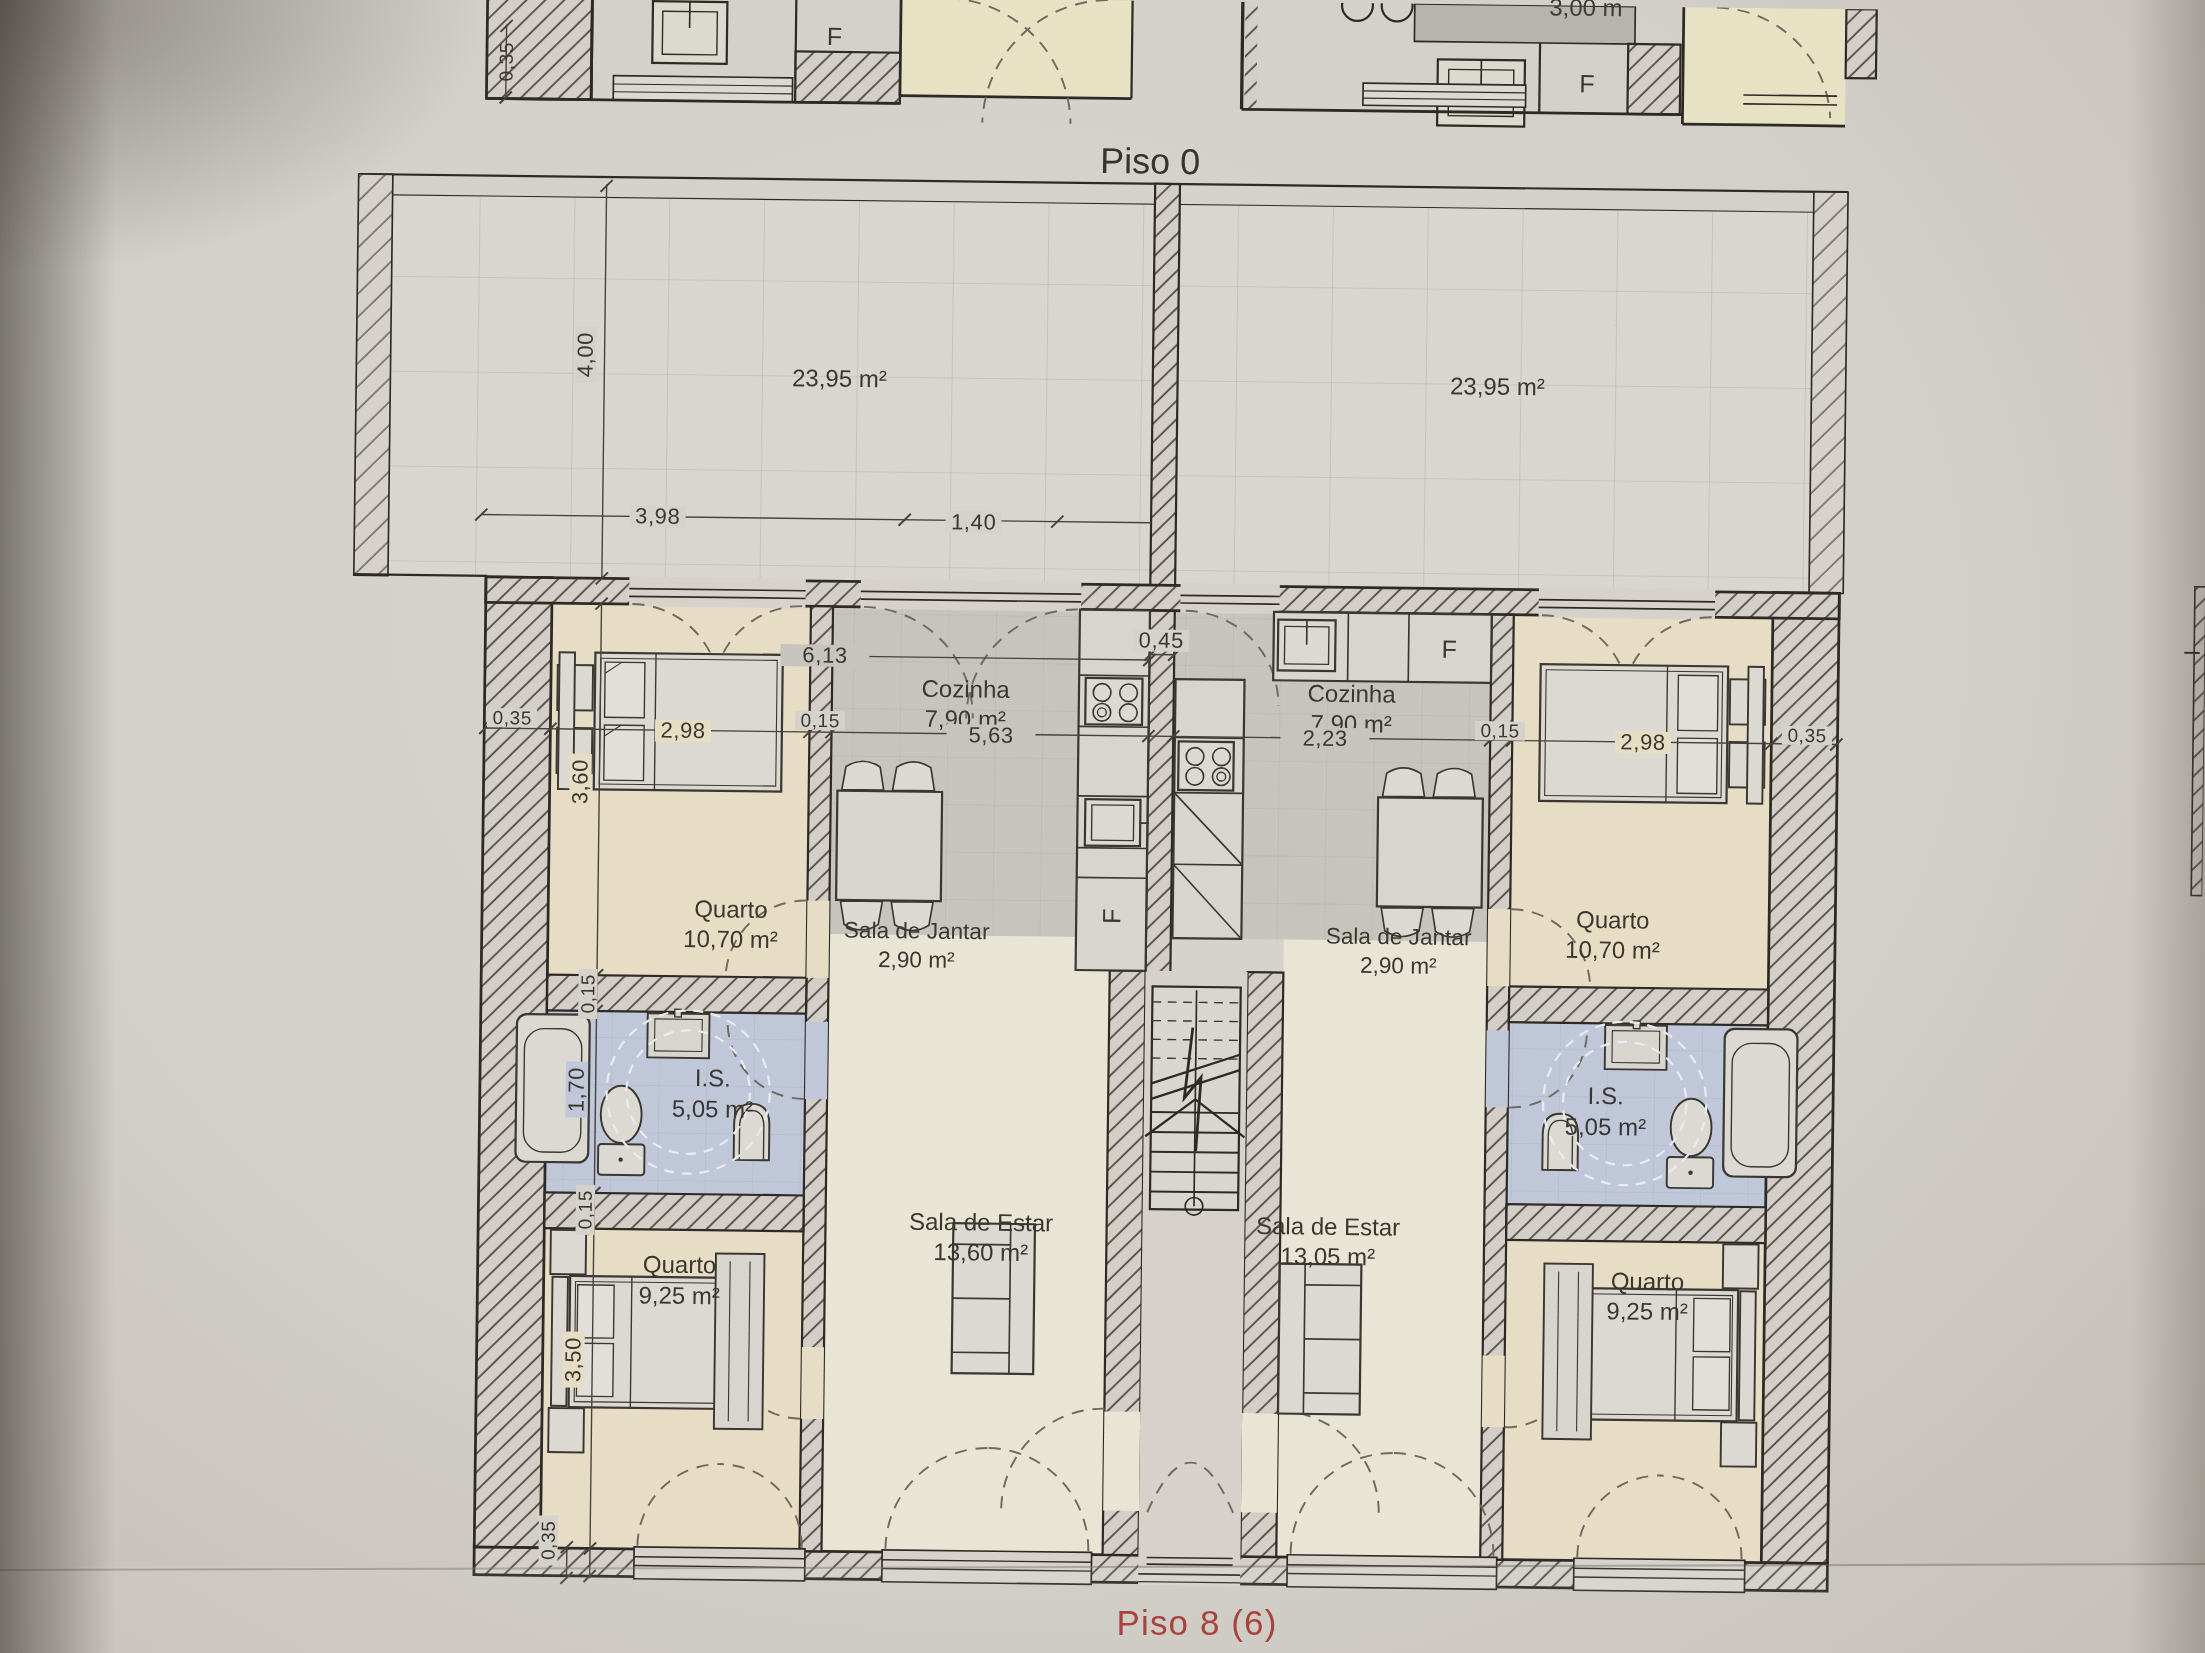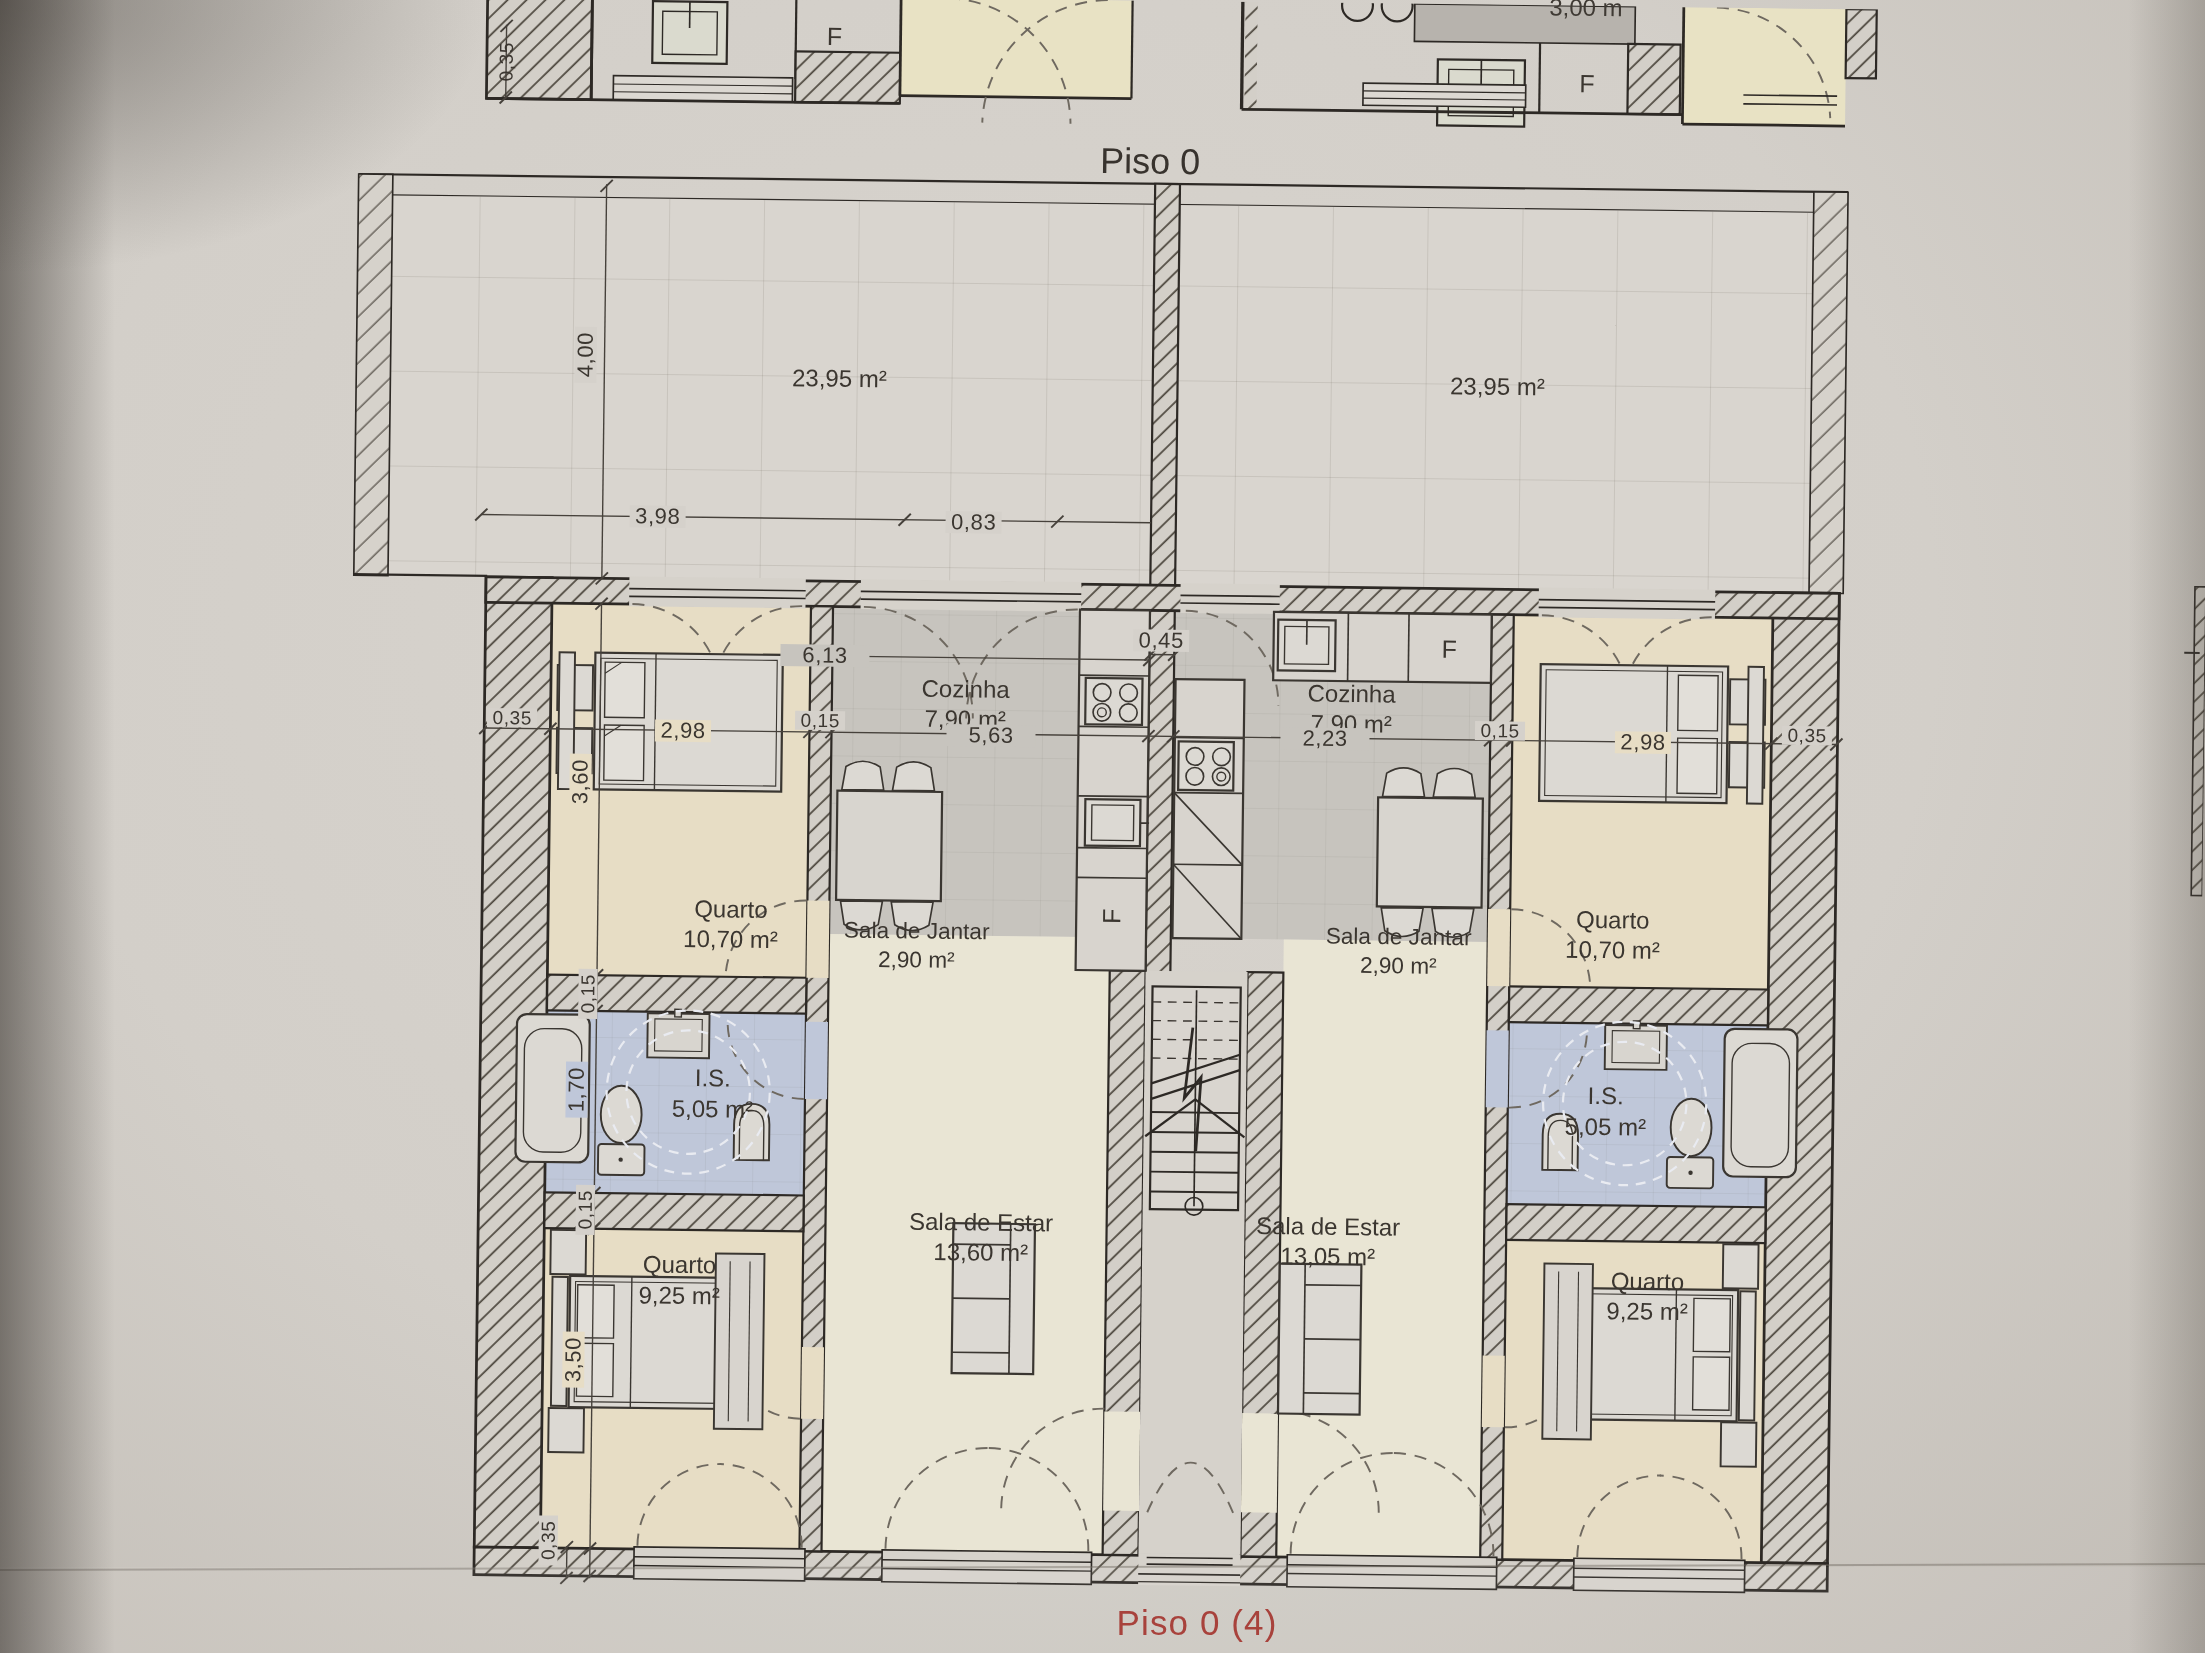--- a/index.html
+++ b/index.html
@@ -427,21 +427,21 @@
 </svg>
 
 
 <div class="lbl title" style="left:1144px;top:161px">Piso 0</div>
 
 <div class="lbl room" style="left:836px;top:382px">23,95 m²</div>
 <div class="lbl room" style="left:1494px;top:382px">23,95 m²</div>
 
 <div class="lbl dim rot bgP" style="left:582px;top:361px">4,00</div>
 <div class="lbl dim bgP" style="left:656px;top:522px">3,98</div>
-<div class="lbl dim bgP" style="left:972px;top:524px">0,83</div>
+<div class="lbl dim bgP" style="left:972px;top:524px">1,40</div>
 <div class="lbl dim bgGr" style="left:825px;top:659px">6,13</div>
 <div class="lbl dim bgP" style="left:1161px;top:640px">0,45</div>
 
 <div class="lbl room" style="left:966px;top:691px">Cozinha</div>
 <div class="lbl room" style="left:966px;top:721px">7,90 m²</div>
 <div class="lbl room" style="left:1352px;top:691px">Cozinha</div>
 <div class="lbl room" style="left:1352px;top:721px">7,90 m²</div>
 
 <div class="lbl dims bgP" style="left:513px;top:725px">0,35</div>
 <div class="lbl dim bgBe" style="left:684px;top:736px">2,98</div>
@@ -490,19 +490,19 @@
 
 <div class="lbl flabel" style="left:827px;top:40px">F</div>
 <div class="lbl flabel" style="left:1580px;top:78px">F</div>
 <div class="lbl" style="left:1578px;top:2.2px;font-size:24px;color:#3f3a34">3,00 m</div>
 <div class="lbl dims rot" style="left:499px;top:69px">0,35</div>
 
 </div>
 
 <div class="crease"></div>
 <div class="belowCrease"></div>
-<div class="lbl red" style="left:1197px;top:1622px">Piso 0 (4)</div>
+<div class="lbl red" style="left:1197px;top:1622px">Piso 8 (6)</div>
 
 <div class="shadeL"></div>
 <div class="shadeTL"></div>
 <div class="shadeR"></div>
 </div>
 
 
 </body></html>

